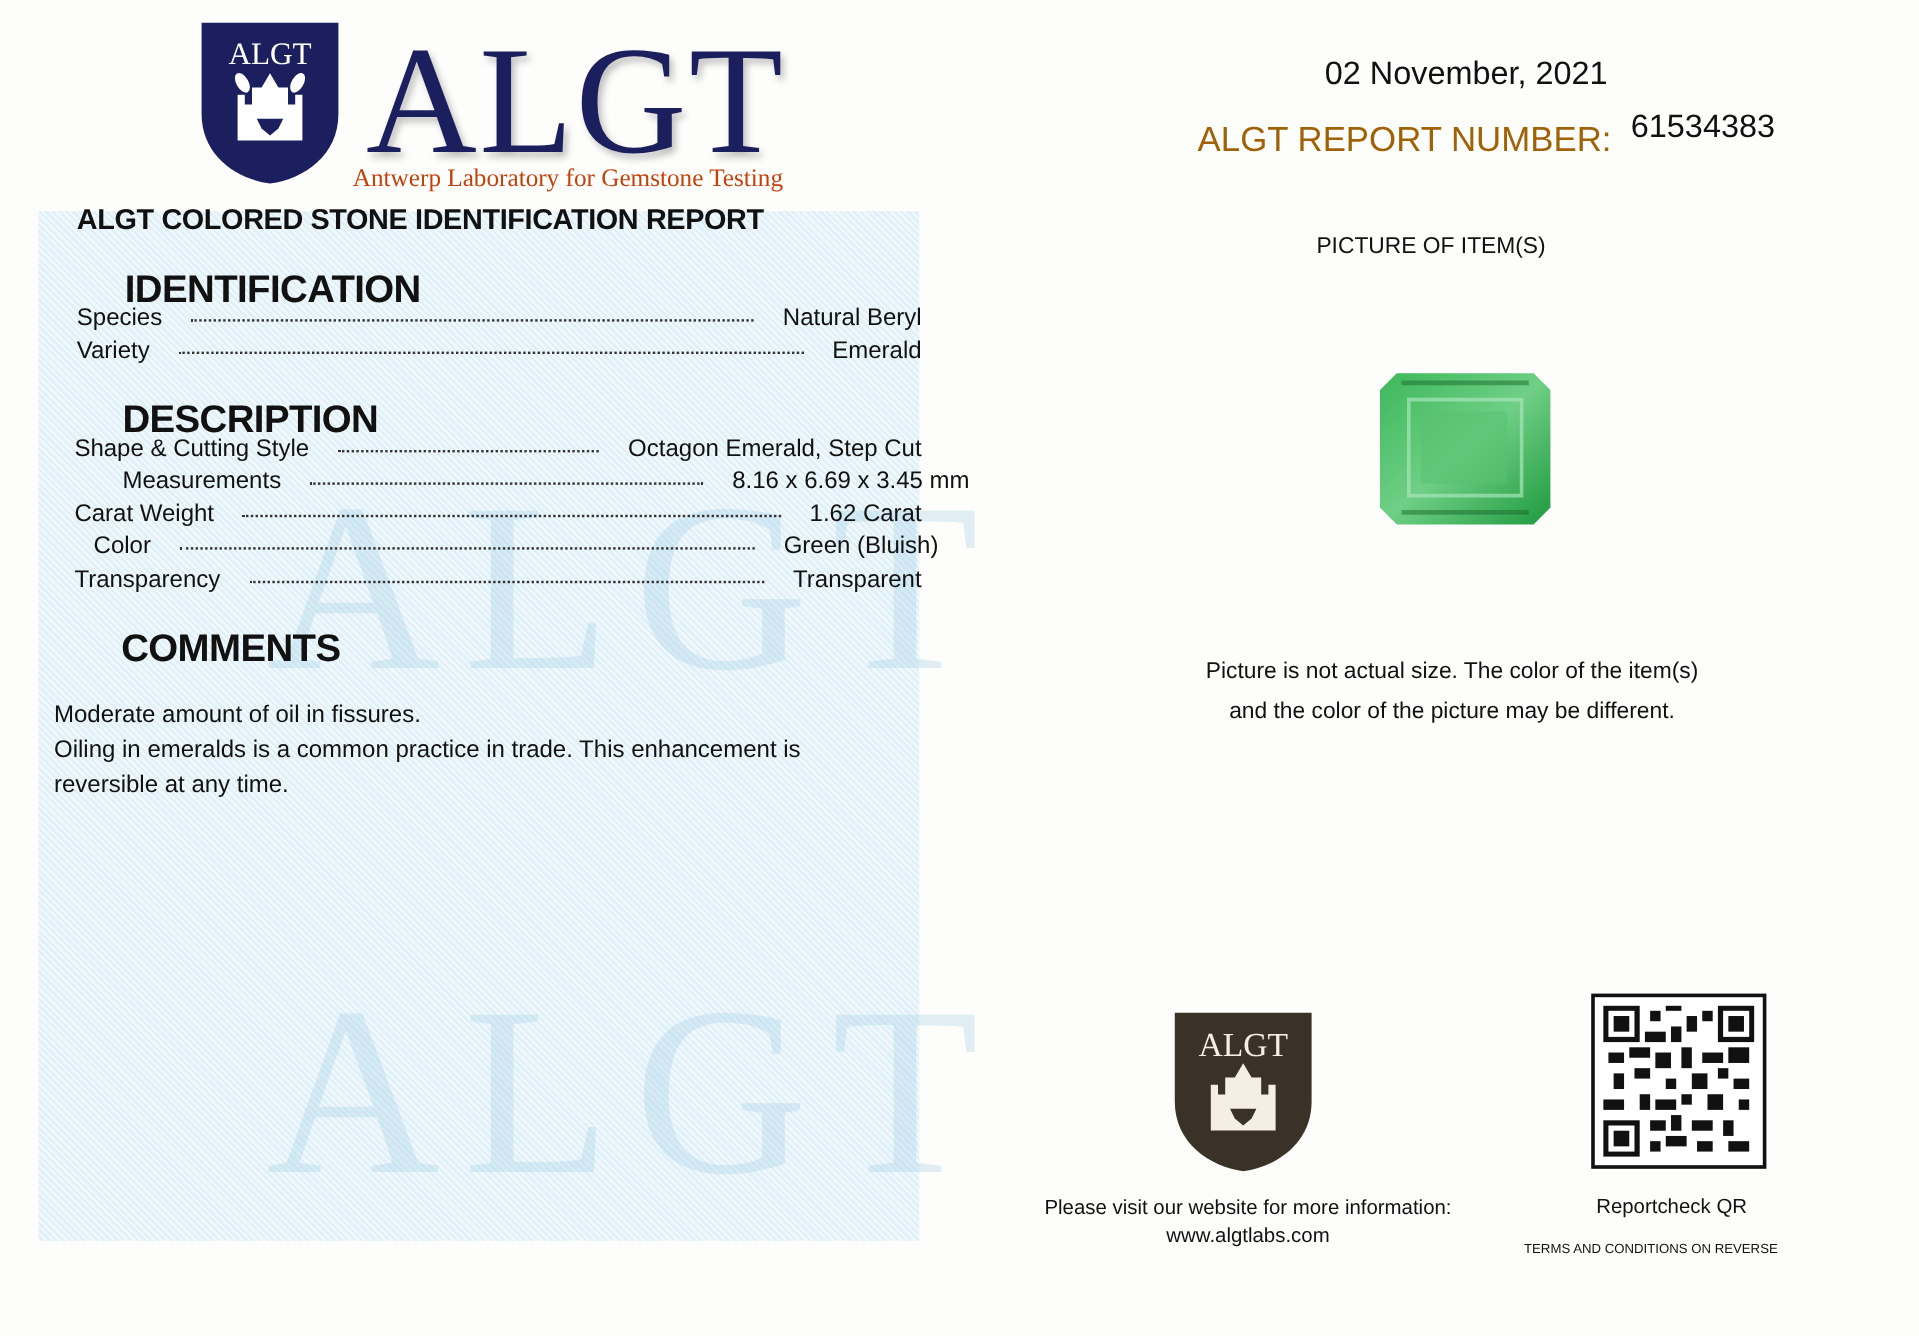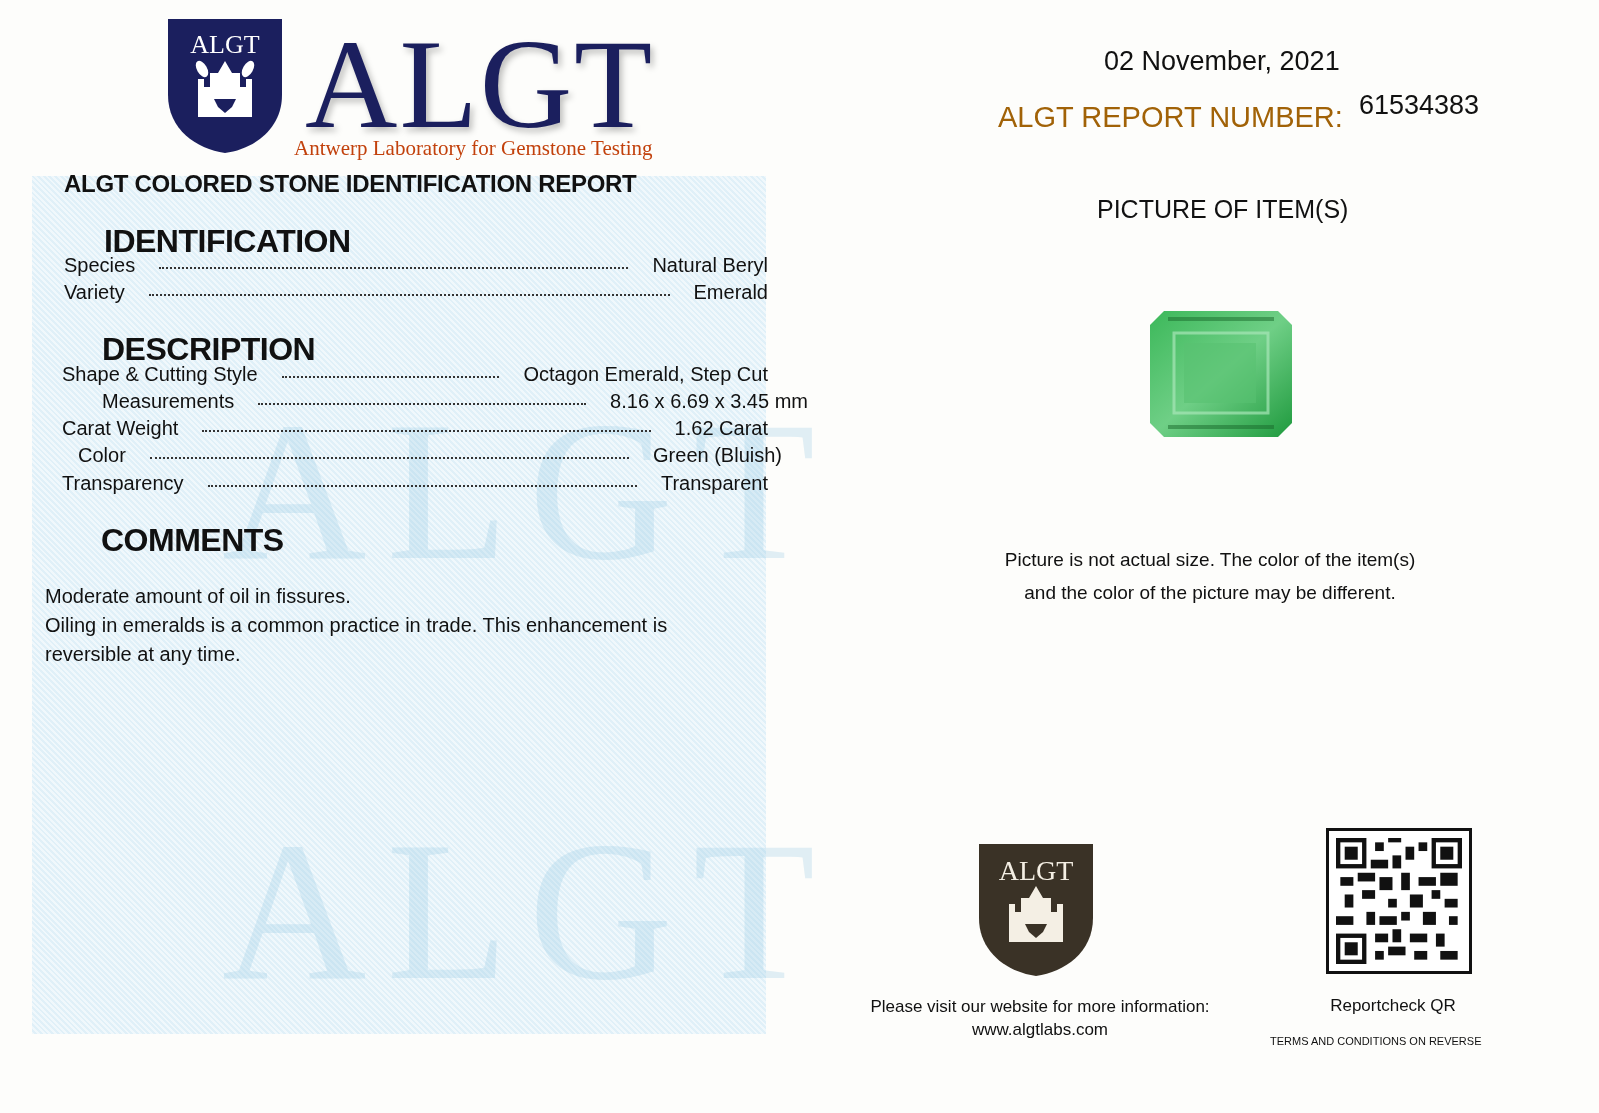--- a/index.html
+++ b/index.html
@@ -42,21 +42,21 @@
   .row .lbl { white-space:nowrap; }
   .row .dots {
     flex:1; margin:0 4px; border-bottom:2px dotted #333; height:1px; transform:translateY(-3px);
   }
   .row .val { white-space:nowrap; }
   .comments p { margin:0; font-size:20px; line-height:29px; }
   .rt { position:absolute; }
   .date { left:1104px; top:46px; font-size:27px; }
   .rn-label { left:998px; top:101px; font-size:29px; color:#a16207; }
   .rn-value { left:1359px; top:90px; font-size:27px; }
-  .pic-title { left:1097px; top:195px; font-size:25px; }
+  .pic-title { left:1097px; top:195px; font-size:19px; }
   .gem {
     position:absolute; left:1148px; top:309px; width:146px; height:130px;
   }
   .disclaimer { position:absolute; left:940px; top:543px; width:540px; text-align:center; font-size:19px; line-height:33px; }
   .small-shield { position:absolute; left:977px; top:842px; width:118px; height:136px; }
   .visit { position:absolute; left:840px; top:995px; width:400px; text-align:center; font-size:17px; line-height:23px; }
   .qr-box { position:absolute; left:1326px; top:828px; width:146px; height:146px; border:3px solid #111; background:#fff; box-sizing:border-box; }
   .qr-label { position:absolute; left:1300px; top:996px; width:186px; text-align:center; font-size:17px; }
   .terms { position:absolute; left:1270px; top:1035px; width:246px; text-align:left; font-size:11px; }
 </style>

